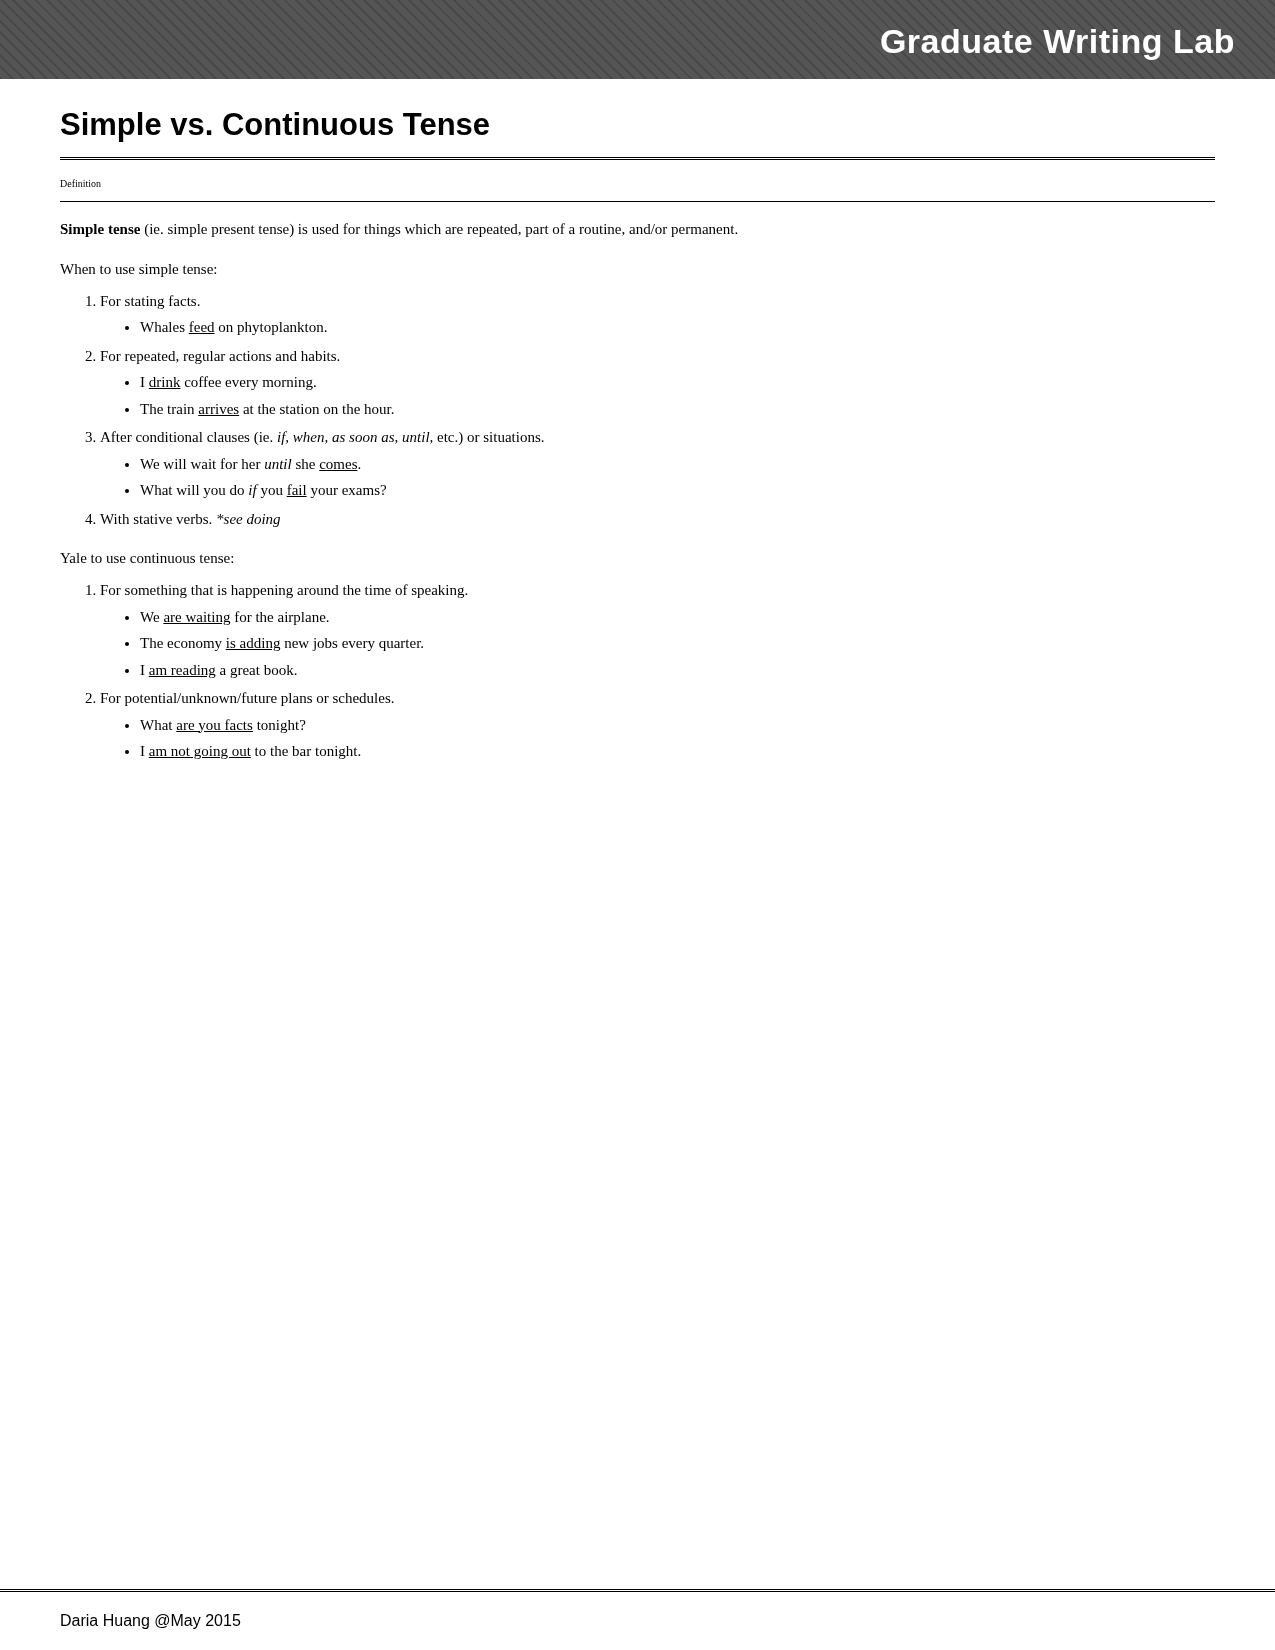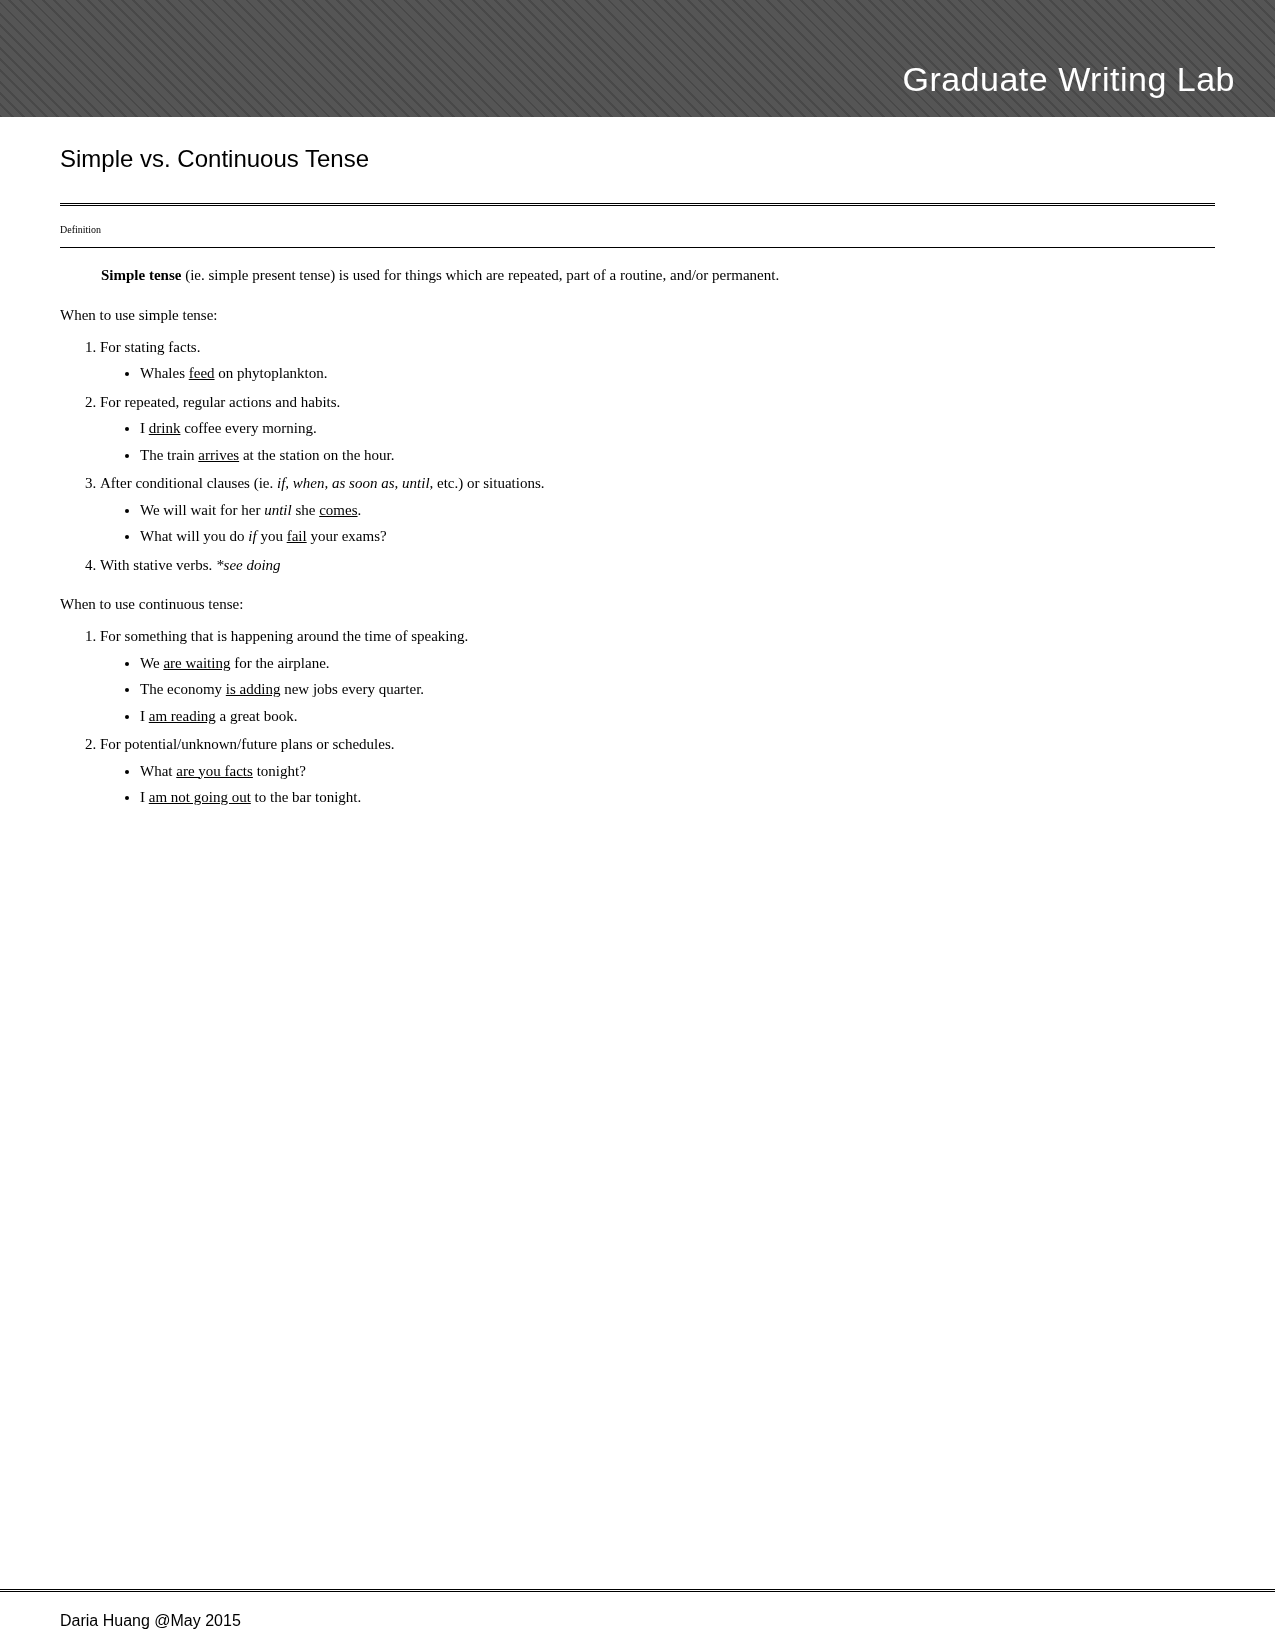--- a/index.html
+++ b/index.html
@@ -22,47 +22,46 @@
         45deg,
         rgba(0,0,0,0.15) 0px, rgba(0,0,0,0.15) 2px,
         transparent 2px, transparent 8px
       );
       padding: 22px 40px 18px 40px;
       text-align: right;
     }
 
     .header-title {
       font-size: 34px;
-      font-weight: normal;
+      font-weight: bold;
       color: #fff;
       font-family: Arial, sans-serif;
       letter-spacing: 0.5px;
-      margin-top: 38px;
     }
 
     .header-subtitle {
       font-size: 22px;
       color: #ddd;
       font-family: "Courier New", Courier, monospace;
       letter-spacing: 1px;
       margin-top: 4px;
     }
 
     
     .content {
       padding: 28px 60px 20px 60px;
       flex: 1;
     }
 
     
     .page-title {
-      font-size: 24px;
-      font-weight: normal;
+      font-size: 31px;
+      font-weight: bold;
       font-family: Arial, sans-serif;
-      margin-bottom: 30px;
+      margin-bottom: 14px;
     }
 
     
     .divider-double {
       border: none;
       border-top: 3px double #000;
       margin-bottom: 18px;
     }
 
     .divider-single {
@@ -75,21 +74,20 @@
     .section-heading {
       font-weight: normal;
       font-size: 10px;
       margin-bottom: 12px;
     }
 
     
     .definition-para {
       margin-bottom: 14px;
       line-height: 1.5;
-      margin-left: 41px;
     }
 
     .definition-para .term {
       font-weight: bold;
     }
 
     
     ol.main-list {
       margin-left: 40px;
       margin-bottom: 10px;
@@ -189,21 +187,21 @@
         </ul>
       </li>
 
       <li>
         <span>With stative verbs. <em>*see doing</em></span>
       </li>
     </ol>
   </div>
 
   <div>
-    <p class="when-heading">When to use continuous tense:</p>
+    <p class="when-heading">Yale to use continuous tense:</p>
 
     <ol class="main-list">
 
       <li>
         <span>For something that is happening around the time of speaking.</span>
         <ul class="sub-list">
           <li>We <u>are waiting</u> for the airplane.</li>
           <li>The economy <u>is adding</u> new jobs every quarter.</li>
           <li>I <u>am reading</u> a great book.</li>
         </ul>

